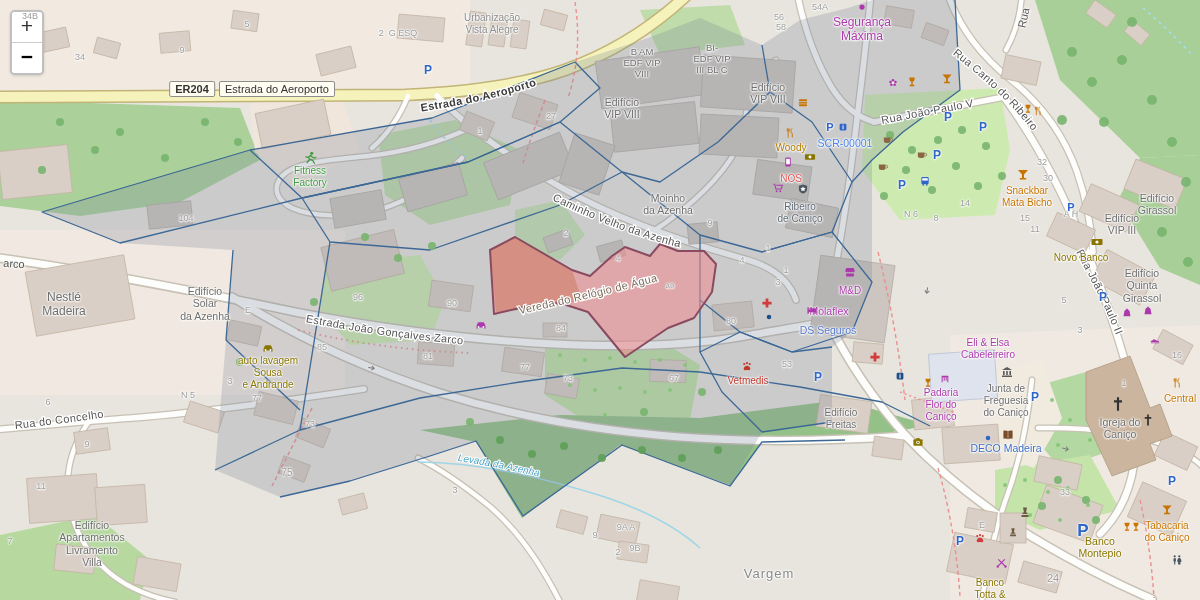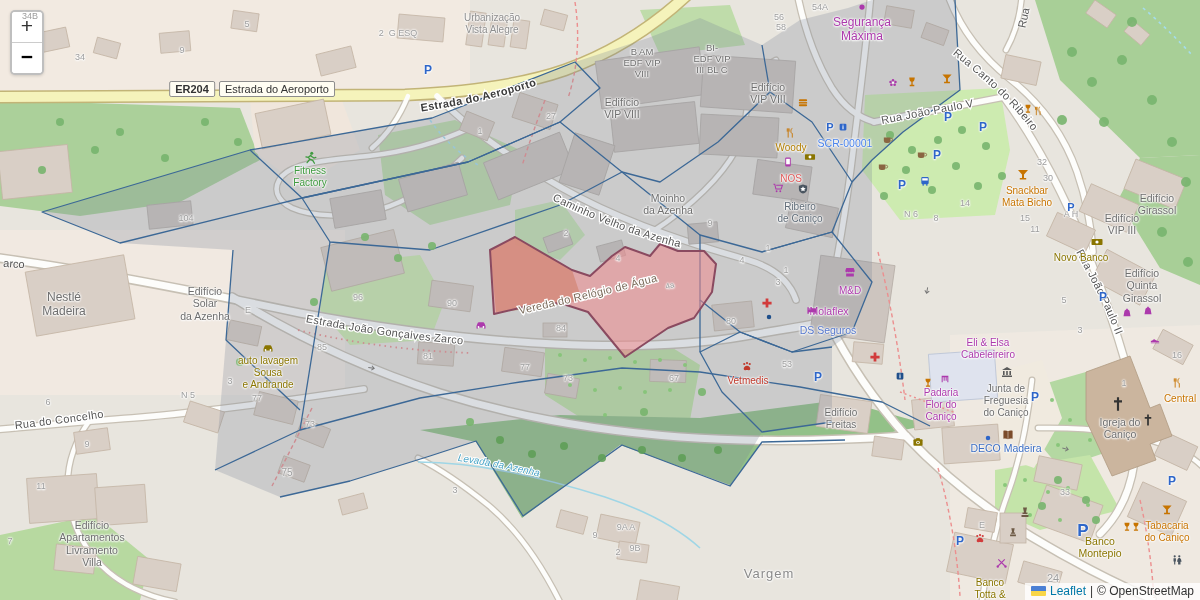--- a/index.html
+++ b/index.html
@@ -474,26 +474,20 @@
 </svg>
 
 <div class="roadbox shield" style="left:192px;top:89px;">ER204</div>
 <div class="roadbox" style="left:277px;top:89px;">Estrada do Aeroporto</div>
 
 <div class="zoomctl">
   <a href="#" class="zin">+</a>
   <a href="#" class="zout">−</a>
 </div>
 
-<div class="attrib">
-  <span class="flag"></span>
-  <a href="#">Leaflet</a>
-  <span>|</span>
-  <a href="#" style="color:#333;">© OpenStreetMap</a>
-</div>
 <div class="mlabel" style="left: 492px; top: 24px; color: rgb(141, 141, 141); font-size: 10px;">Urbanização
 Vista Alegre</div>
     <div class="mlabel" style="left: 862px; top: 29px; color: rgb(172, 57, 172); font-size: 12px;">Segurança
 Máxima</div>
     <div class="mlabel" style="left: 310px; top: 177px; color: rgb(63, 154, 63); font-size: 10px;">Fitness
 Factory</div>
     <div class="mlabel" style="left: 642px; top: 63px; color: rgb(110, 110, 110); font-size: 9.5px;">B AM
 EDF VIP
 VIII</div>
     <div class="mlabel" style="left: 712px; top: 59px; color: rgb(110, 110, 110); font-size: 9.5px;">BI-

